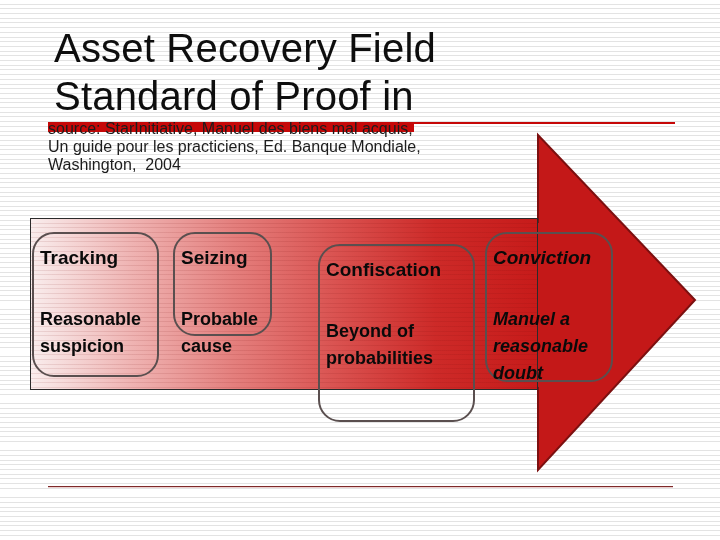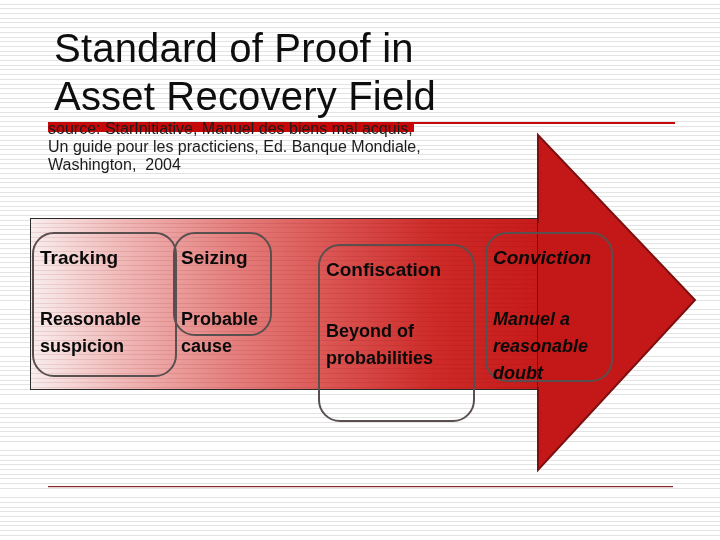--- a/index.html
+++ b/index.html
@@ -41,21 +41,21 @@
         rgba(110,8,8,0.10) 3.7px, rgba(110,8,8,0.10) 4.7px),
       linear-gradient(90deg,
         #f9eded 0%, #efb3b2 20%, #e47f7d 40%,
         #da5351 60%, #cd2a28 80%, #c71b1a 100%);
   }
   .stage-cell{
     position:absolute;box-sizing:border-box;
     border:2px solid #5a4f4f;border-radius:22px;
     background:transparent;color:#0a0a0a;
   }
-  .cell-1{left:32px; top:232px;width:145px;height:145px;}
+  .cell-1{left:32px; top:232px;width:127px;height:145px;}
   .cell-2{left:173px;top:232px;width:99px; height:104px;}
   .cell-3{left:318px;top:232px;width:157px;height:178px;margin-top:12px;}
   .cell-4{left:485px;top:232px;width:128px;height:150px;font-style:italic;}
   .stage-phase{
     padding:13px 6px 0 6px;
     font-size:19px;font-weight:bold;line-height:22px;
   }
   .stage-standard{
     margin-top:37px;padding:0 6px;
     font-size:18px;font-weight:bold;line-height:27px;
@@ -64,22 +64,22 @@
     position:absolute;left:48px;top:486px;width:625px;height:1px;
     background:#7e2a2a;box-shadow:0 1px 0 #eccfcf;
   }
 </style>
 </head>
 <body>
 
 <div class="slide">
 
   <div class="title">
+    <div>Asset Recovery Field</div>
     <div>Standard of Proof in</div>
-    <div>Asset Recovery Field</div>
   </div>
 
   <div class="title-bar-thin"></div>
   <div class="title-bar-thick"></div>
 
   <div class="source">
     <div class="source-line">source: StarInitiative, Manuel des biens mal acquis,</div>
     <div class="source-line">Un guide pour les practiciens, Ed. Banque Mondiale,</div>
     <div class="source-line">Washington,  2004</div>
   </div>

